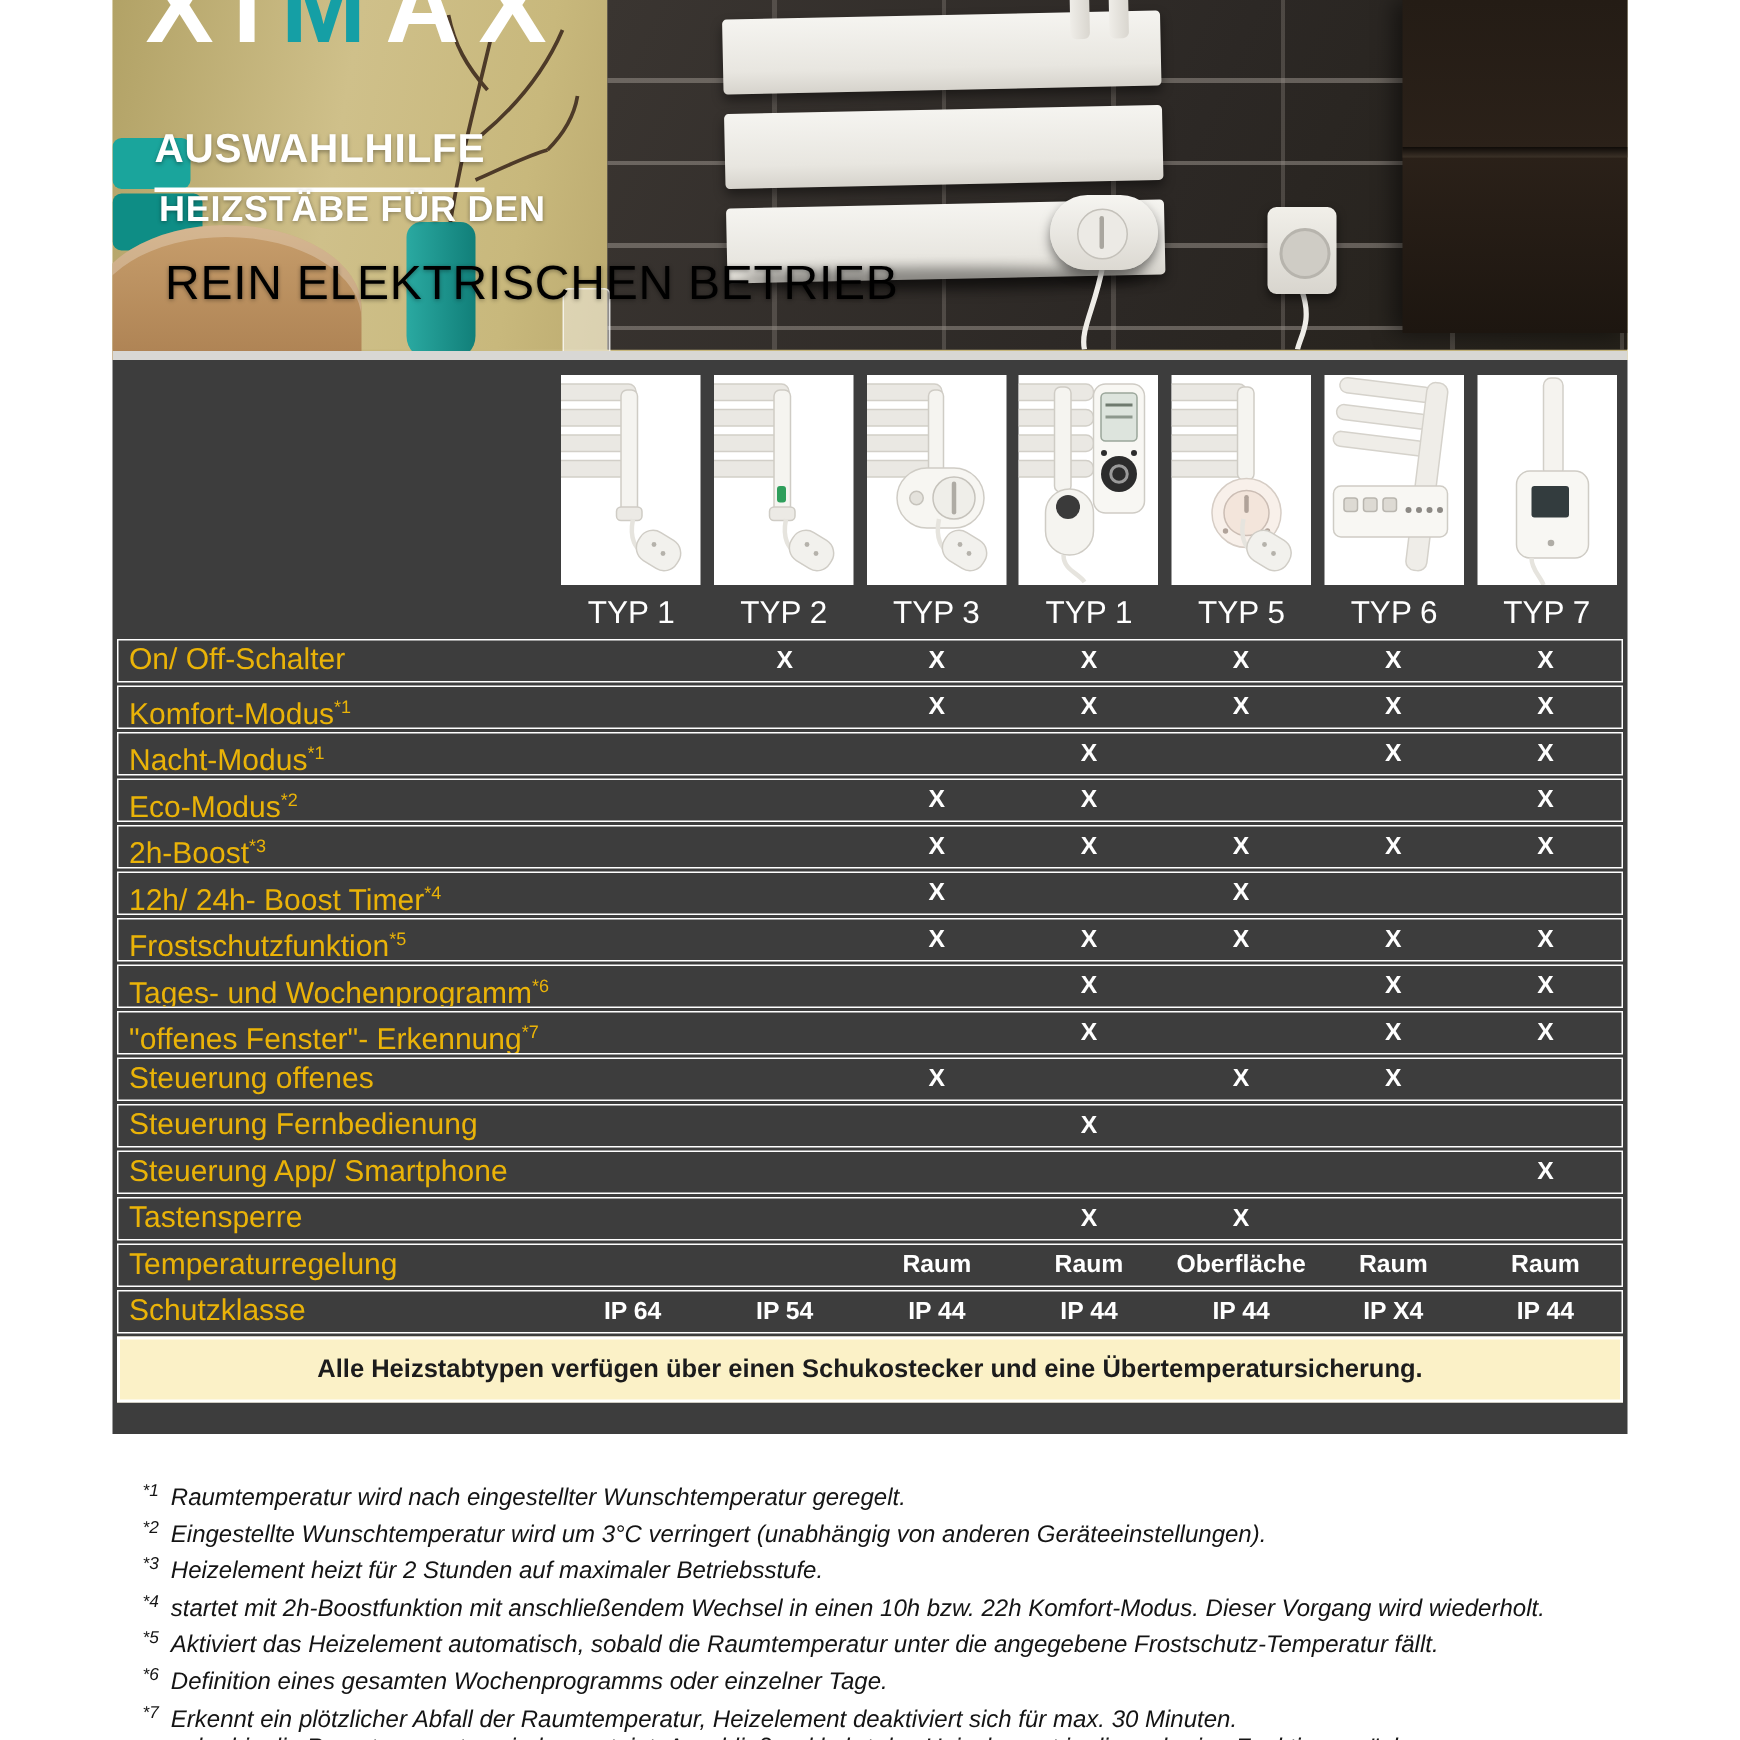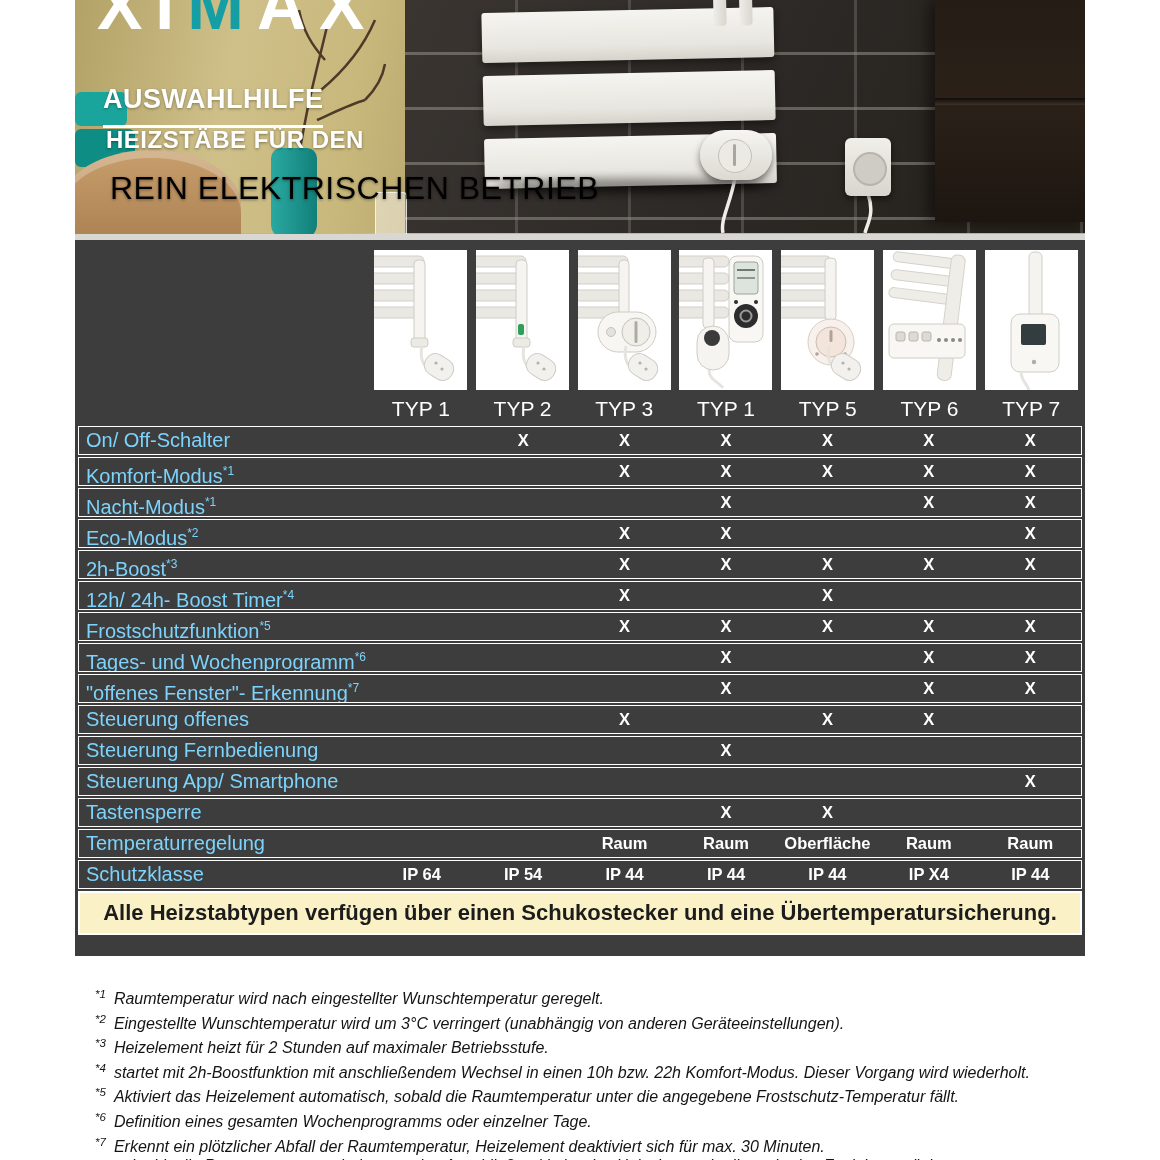--- a/index.html
+++ b/index.html
@@ -62,25 +62,25 @@
   
   .panel{position:absolute;left:75px;top:240px;width:1010px;height:716px;background:#3d3d3d;
     box-sizing:border-box;padding:10px 3px 0 3px;}
   .grid{display:grid;grid-template-columns:292px repeat(7,1fr);}
   .img-row{height:141px;}
   .photo-cell{display:flex;align-items:flex-start;justify-content:center;}
   .photo{width:93px;height:140px;background:#fff;overflow:hidden;}
   .typ-row{height:35px;align-items:center;}
   .typ-cell{text-align:center;color:#fff;font-weight:normal;font-size:21px;line-height:35px;}
   .trow{height:27px;border:1px solid #fff;margin-bottom:2px;background:#3d3d3d;}
-  .rlabel{color:#7dd3fc;font-size:20px;line-height:27px;padding-left:7px;white-space:nowrap;overflow:hidden;}
+  .rlabel{color:#eab308;font-size:20px;line-height:27px;padding-left:7px;white-space:nowrap;overflow:hidden;}
   .rlabel sup{font-size:12px;}
   .rcell{text-align:center;color:#fff;font-weight:bold;font-size:16.5px;line-height:26px;white-space:nowrap;}
   .banner{margin:2px 0 0 0;border:2px solid #fff;background:#fbf1c7;height:40px;
-    display:flex;align-items:center;justify-content:center;font-weight:bold;font-size:22px;color:#1c1c1c;}
+    display:flex;align-items:center;justify-content:center;font-weight:bold;font-size:17px;color:#1c1c1c;}
 
   
   .footnotes{position:absolute;left:95px;top:982px;width:1000px;color:#141414;}
   .fn{height:24.6px;font-size:16px;font-style:italic;line-height:24.6px;white-space:nowrap;}
   .fn sup{font-size:11.5px;font-style:italic;margin-right:8px;}
   .fn.cont{padding-left:22px;}
 </style>
 </head>
 <body>
 

